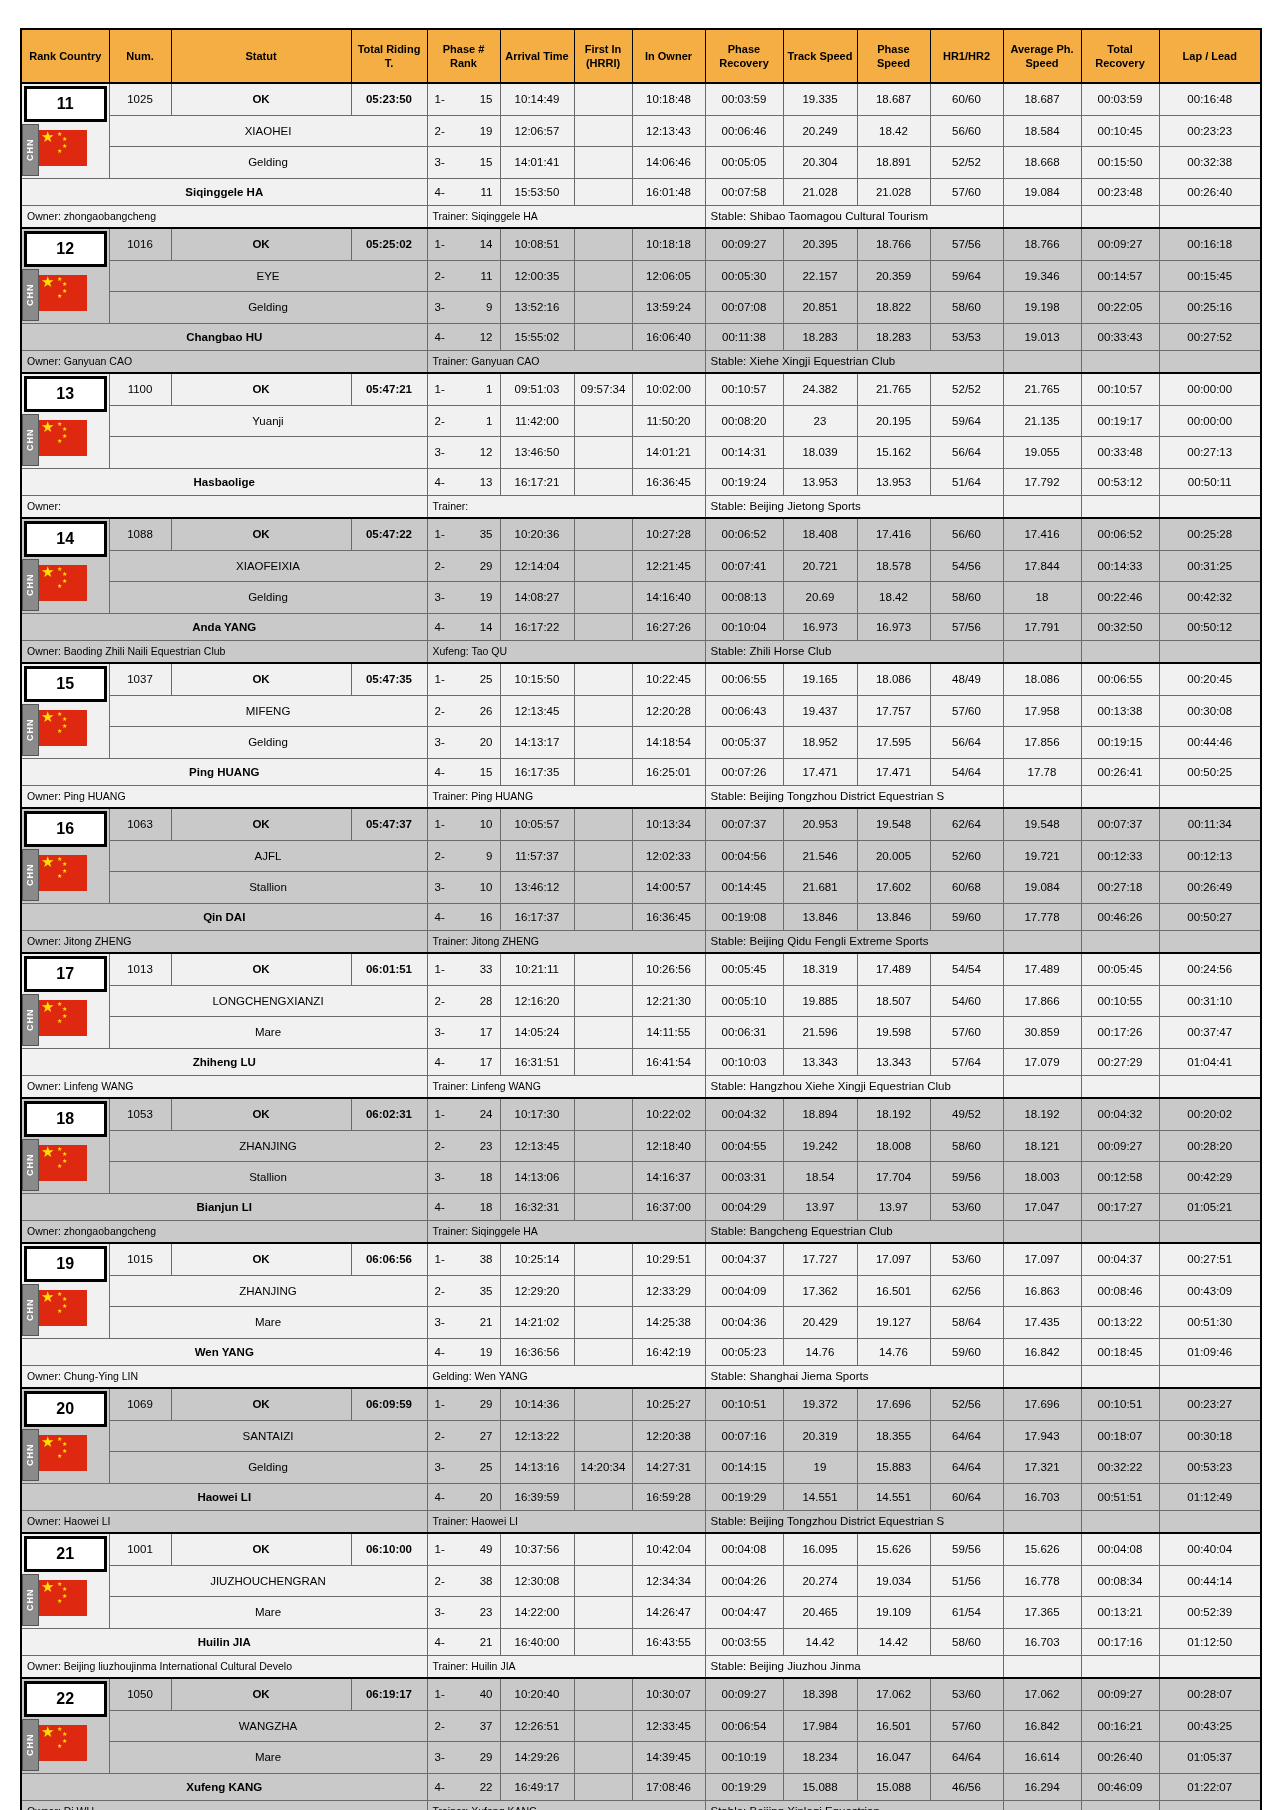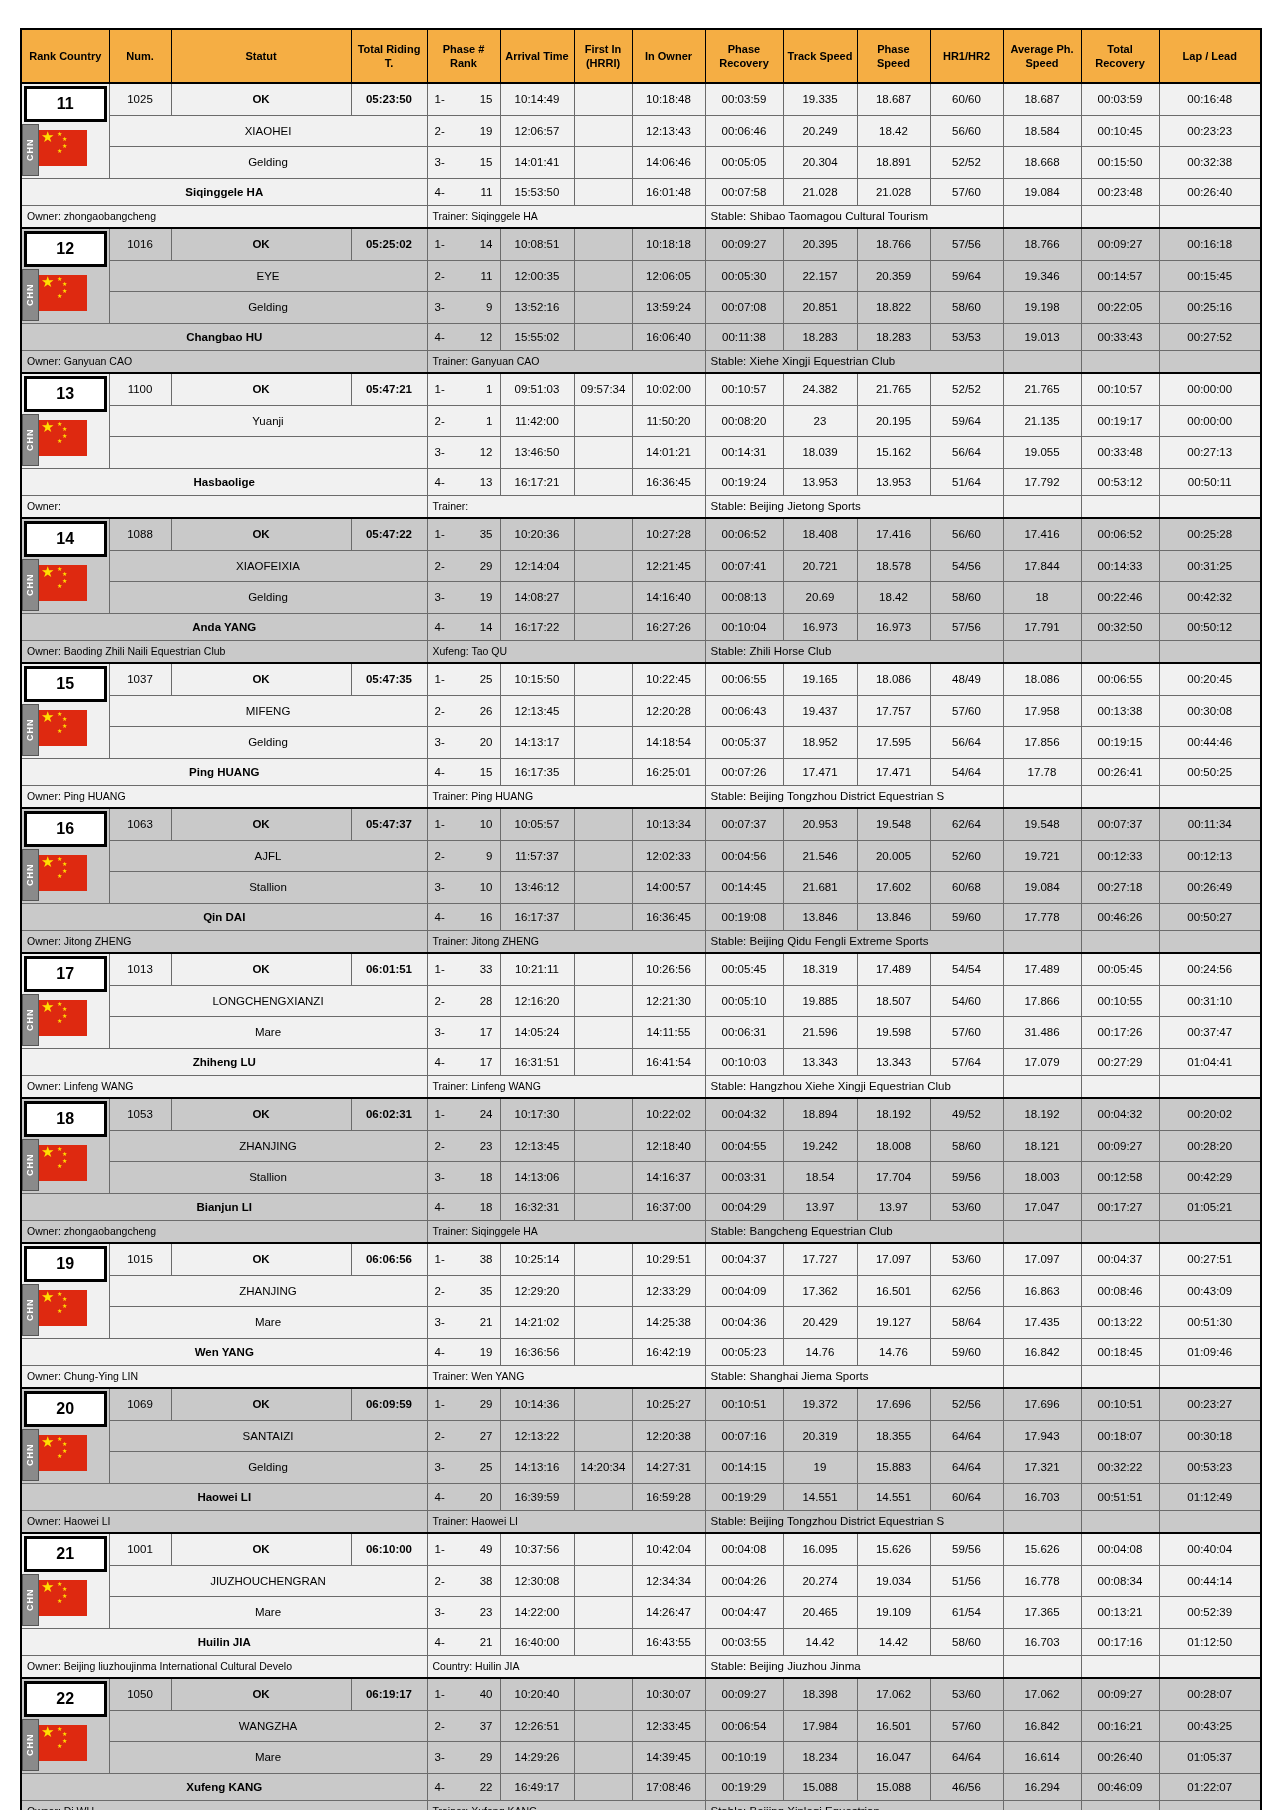--- a/index.html
+++ b/index.html
@@ -723,21 +723,21 @@
               <span>17</span>
             </div>
           </td>
           <td>14:05:24</td>
           <td></td>
           <td>14:11:55</td>
           <td>00:06:31</td>
           <td>21.596</td>
           <td>19.598</td>
           <td>57/60</td>
-          <td>31.486</td>
+          <td>30.859</td>
           <td>00:17:26</td>
           <td class="br">00:37:47</td>
         </tr>
         <tr class="light">
           <td class="b bl" colspan="4">Zhiheng LU</td>
           <td>
             <div class="prow">
               <span>4-</span>
               <span>17</span>
             </div>
@@ -946,21 +946,21 @@
           <td>00:05:23</td>
           <td>14.76</td>
           <td>14.76</td>
           <td>59/60</td>
           <td>16.842</td>
           <td>00:18:45</td>
           <td class="br">01:09:46</td>
         </tr>
         <tr class="owner light">
           <td class="bl" colspan="4">Owner: Chung-Ying LIN</td>
-          <td colspan="4">Trainer: Wen YANG</td>
+          <td colspan="4">Gelding: Wen YANG</td>
           <td class="stable" colspan="4">Stable: Shanghai Jiema Sports</td>
           <td></td>
           <td class="shade"></td>
           <td class="br"></td>
         </tr>
         <tr class="bt dark">
           <td class="rankcell bl" rowspan="3">
             <div class="rankbox">20</div>
             <div class="flagwrap">
               <div class="chn">CHN</div>
@@ -1144,21 +1144,21 @@
           <td>00:03:55</td>
           <td>14.42</td>
           <td>14.42</td>
           <td>58/60</td>
           <td>16.703</td>
           <td>00:17:16</td>
           <td class="br">01:12:50</td>
         </tr>
         <tr class="owner light">
           <td class="bl" colspan="4">Owner: Beijing liuzhoujinma International Cultural Develo</td>
-          <td colspan="4">Country: Huilin JIA</td>
+          <td colspan="4">Trainer: Huilin JIA</td>
           <td class="stable" colspan="4">Stable: Beijing Jiuzhou Jinma</td>
           <td></td>
           <td class="shade"></td>
           <td class="br"></td>
         </tr>
         <tr class="bt dark">
           <td class="rankcell bl" rowspan="3">
             <div class="rankbox">22</div>
             <div class="flagwrap">
               <div class="chn">CHN</div>

